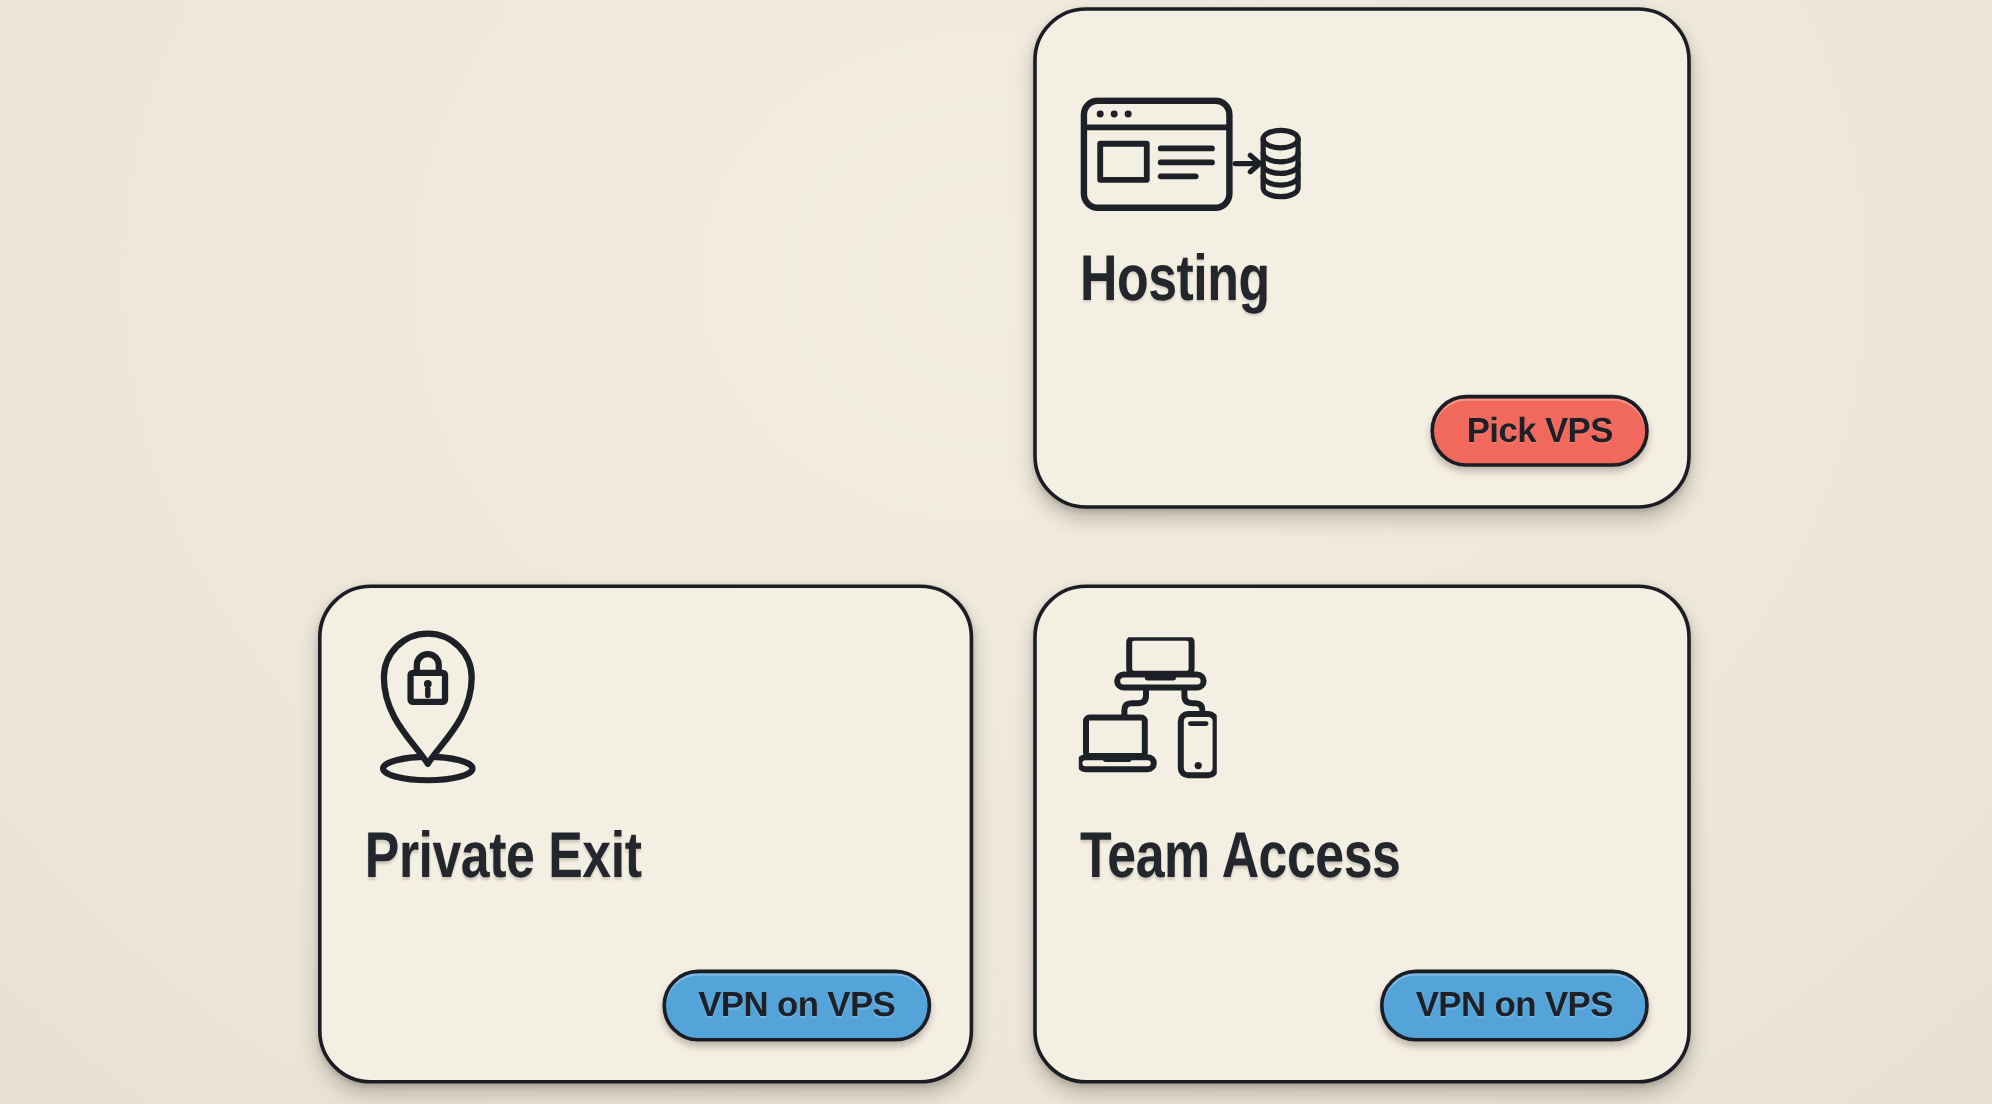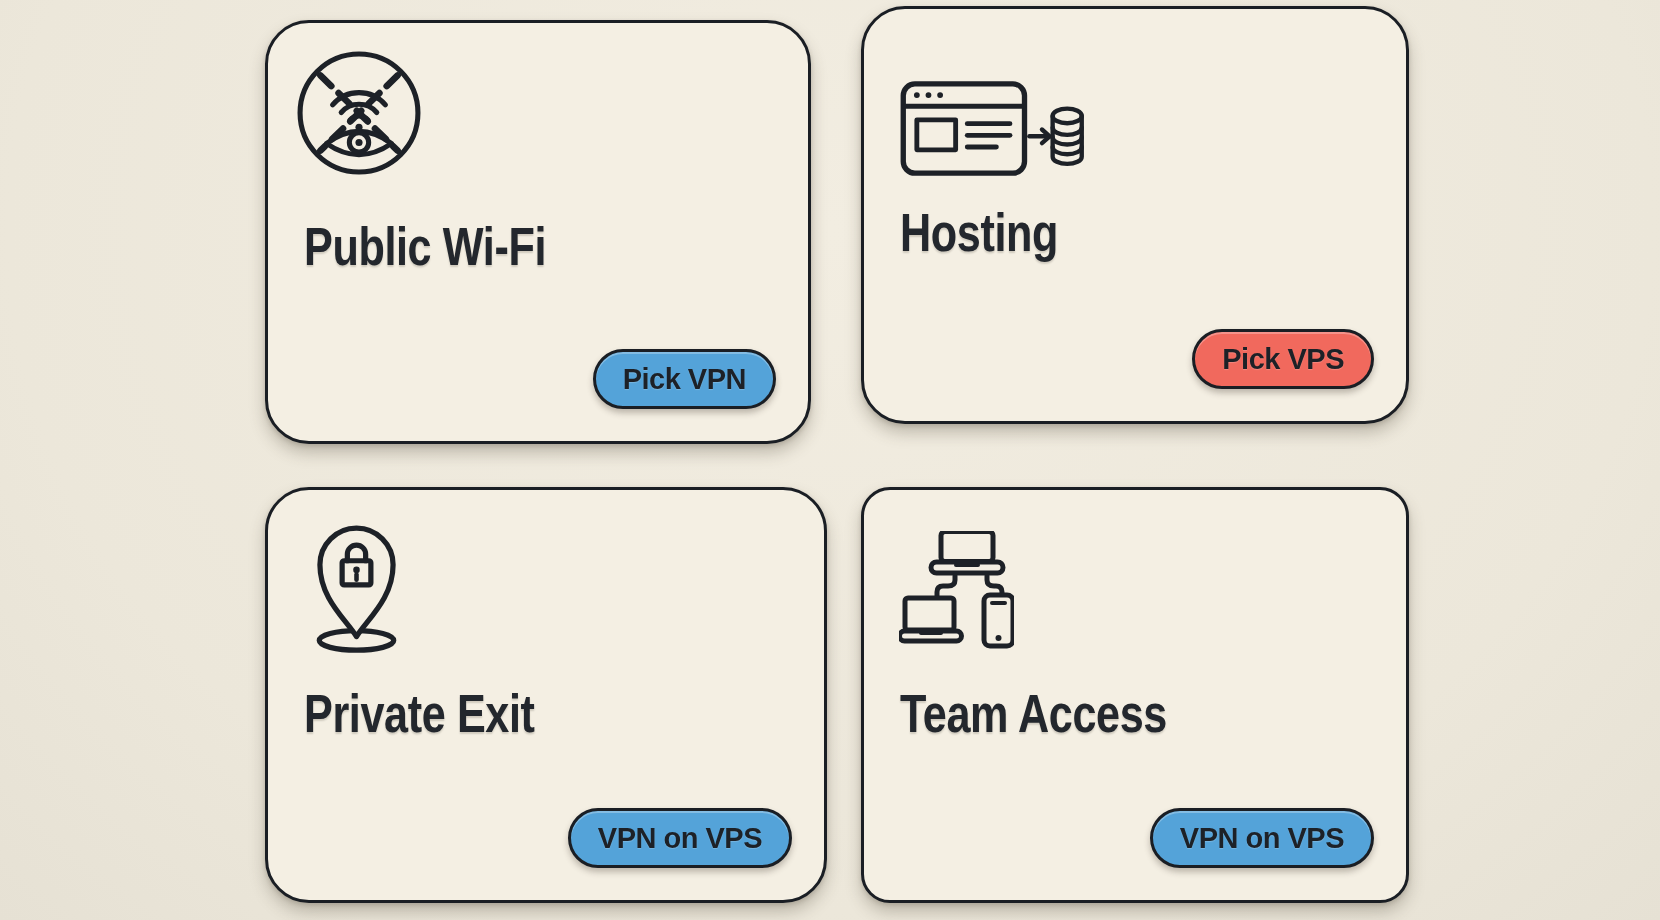--- a/index.html
+++ b/index.html
@@ -11,22 +11,22 @@
   .stage{position:absolute;inset:0;}
   .card{
     position:absolute;
     background:#f4efe3;
     border:3.5px solid #1a1e24;
     border-radius:44px;
     box-shadow:0 9px 16px rgba(70,60,45,.28), 0 2px 4px rgba(70,60,45,.18);
   }
   .card1{left:265px;top:20px;width:540px;height:418px;}
   .card2{left:861px;top:6px;width:542px;height:412px;}
-  .card3{left:265px;top:487px;width:540px;height:410px;padding-left:16px;}
-  .card4{left:861px;top:487px;width:542px;height:410px;border-radius:29px;}
+  .card3{left:265px;top:487px;width:540px;height:410px;}
+  .card4{left:861px;top:487px;width:542px;height:410px;}
   .icon{position:absolute;}
   .icon svg{display:block;}
   .i1{left:28px;top:27px;}
   .i2{left:36px;top:72px;}
   .i3{left:48px;top:34px;}
   .i4{left:35px;top:41px;}
   .title{
     position:absolute;left:36px;top:194px;
     font-size:54px;font-weight:bold;color:#23272d;line-height:1.1;
     letter-spacing:-0.5px;white-space:nowrap;
@@ -43,38 +43,20 @@
     box-shadow:0 4px 6px rgba(60,50,40,.3), inset 0 2px 0 rgba(255,255,255,.28);
     text-shadow:0 1px 1px rgba(255,255,255,.2);
   }
   .stroke{fill:none;stroke:#1d2127;stroke-linecap:round;stroke-linejoin:round;}
 </style>
 </head>
 <body>
 
 <div class="stage">
 
-  <div class="card card1">
-    <span class="icon i1">
-      <svg width="126" height="126" viewBox="0 0 124 124">
-        <circle class="stroke" cx="62" cy="62" r="58" stroke-width="5"></circle>
-        <path class="stroke" stroke-width="5" d="M36 54 A34 34 0 0 1 88 54"></path>
-        <path class="stroke" stroke-width="5" d="M44.5 61.5 A23 23 0 0 1 79.5 61.5"></path>
-        <path class="stroke" stroke-width="5" d="M53 69 A12 12 0 0 1 71 69"></path>
-        <circle cx="62" cy="76" r="3.5" fill="#1d2127"></circle>
-        <path class="stroke" stroke-width="6.5" stroke-dasharray="15 10" d="M24 25 L100 99"></path>
-        <path class="stroke" stroke-width="6.5" stroke-dasharray="15 10" d="M100 25 L24 99"></path>
-        <path class="stroke" stroke-width="5" d="M30 92 Q62 68 94 92 Q62 114 30 92 Z"></path>
-        <circle class="stroke" cx="62" cy="91" r="9.5" stroke-width="5"></circle>
-        <circle cx="62" cy="91" r="3.5" fill="#1d2127"></circle>
-      </svg>
-    </span>
-    <div class="title">Public Wi-Fi</div>
-    <button class="btn" style="background: rgb(84, 163, 217);">Pick VPN</button>
-  </div>
 
   <div class="card card2">
     <span class="icon i2">
       <svg width="185" height="97" viewBox="0 0 190 100">
         <rect class="stroke" x="3" y="3" width="125" height="92" rx="12" stroke-width="5.5"></rect>
         <path class="stroke" stroke-width="5" d="M4 26 H127"></path>
         <circle cx="17" cy="14.5" r="3" fill="#1d2127"></circle>
         <circle cx="29" cy="14.5" r="3" fill="#1d2127"></circle>
         <circle cx="41" cy="14.5" r="3" fill="#1d2127"></circle>
         <rect class="stroke" x="17" y="40" width="40" height="31" stroke-width="5"></rect>

